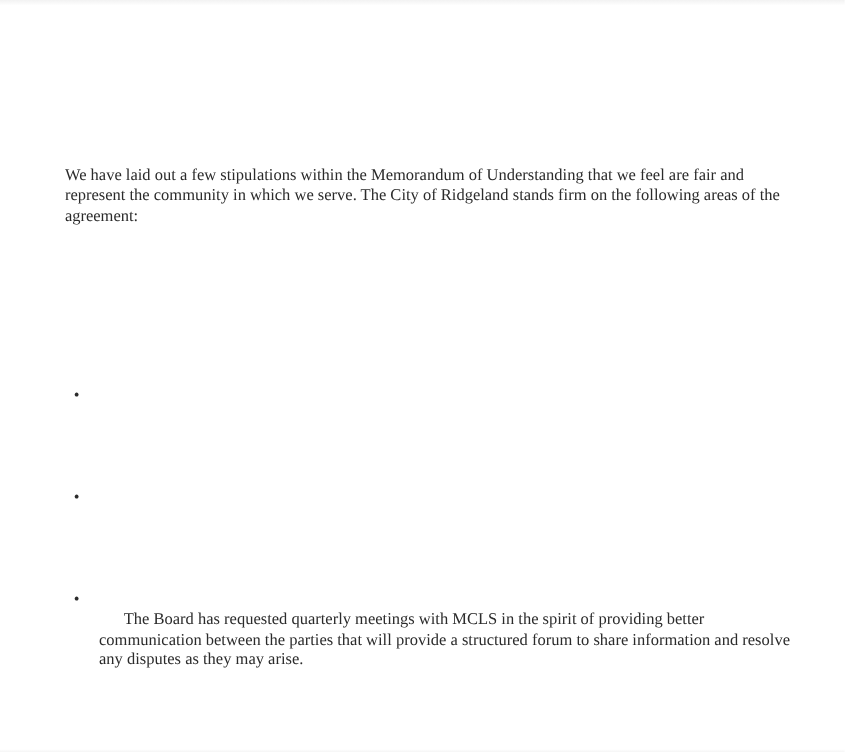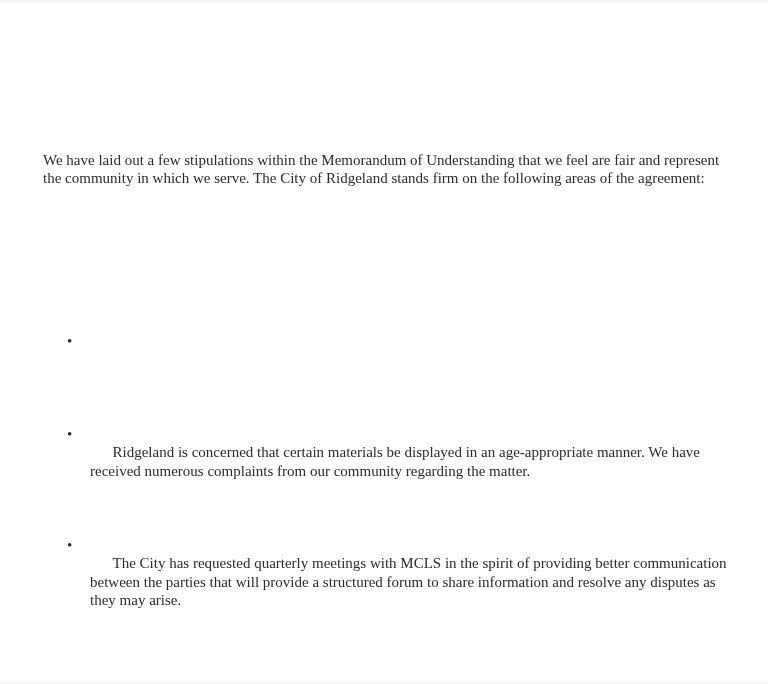--- a/index.html
+++ b/index.html
@@ -31,21 +31,21 @@
     position: absolute;
     top: 0;
     left: 43px;
     width: 690px;
     padding-top: 95px;
     font-size: 15px;
     line-height: 18.5px;
     white-space: pre-wrap;
   }
   .p-intro {
-    margin: 0 0 52px 0;
+    margin: 0 0 52px 16px;
   }
   ul.stipulations {
     list-style: none;
     margin: 0 0 33px 0;
     padding: 0;
   }
   ul.stipulations li {
     position: relative;
     padding-left: 47px;
     margin: 0;
@@ -63,24 +63,24 @@
 
 <div class="content">
 
   <p class="p-intro">We have laid out a few stipulations within the Memorandum of Understanding that we feel are fair and represent the community in which we serve. The City of Ridgeland stands firm on the following areas of the agreement:</p>
 
   <ul class="stipulations">
     <li>
       <span class="bullet-glyph">•</span>
     </li>
     <li>
-      <span class="bullet-glyph">•</span><span>Ridgeland is concerned that certain materials be displayed in an age-appropriate manner. We have received numerous complaints from our community regarding the matter.</span>
+      <span class="bullet-glyph">•</span>
     </li>
     <li>
-      <span class="bullet-glyph">•</span><span>The City has requested quarterly meetings with MCLS in the spirit of providing better communication between the parties that will provide a structured forum to share information and resolve any disputes as they may arise.</span>
+      <span class="bullet-glyph">•</span><span>The Board has requested quarterly meetings with MCLS in the spirit of providing better communication between the parties that will provide a structured forum to share information and resolve any disputes as they may arise.</span>
     </li>
     
     
   </ul>
 
   
 
   
 
 </div>

